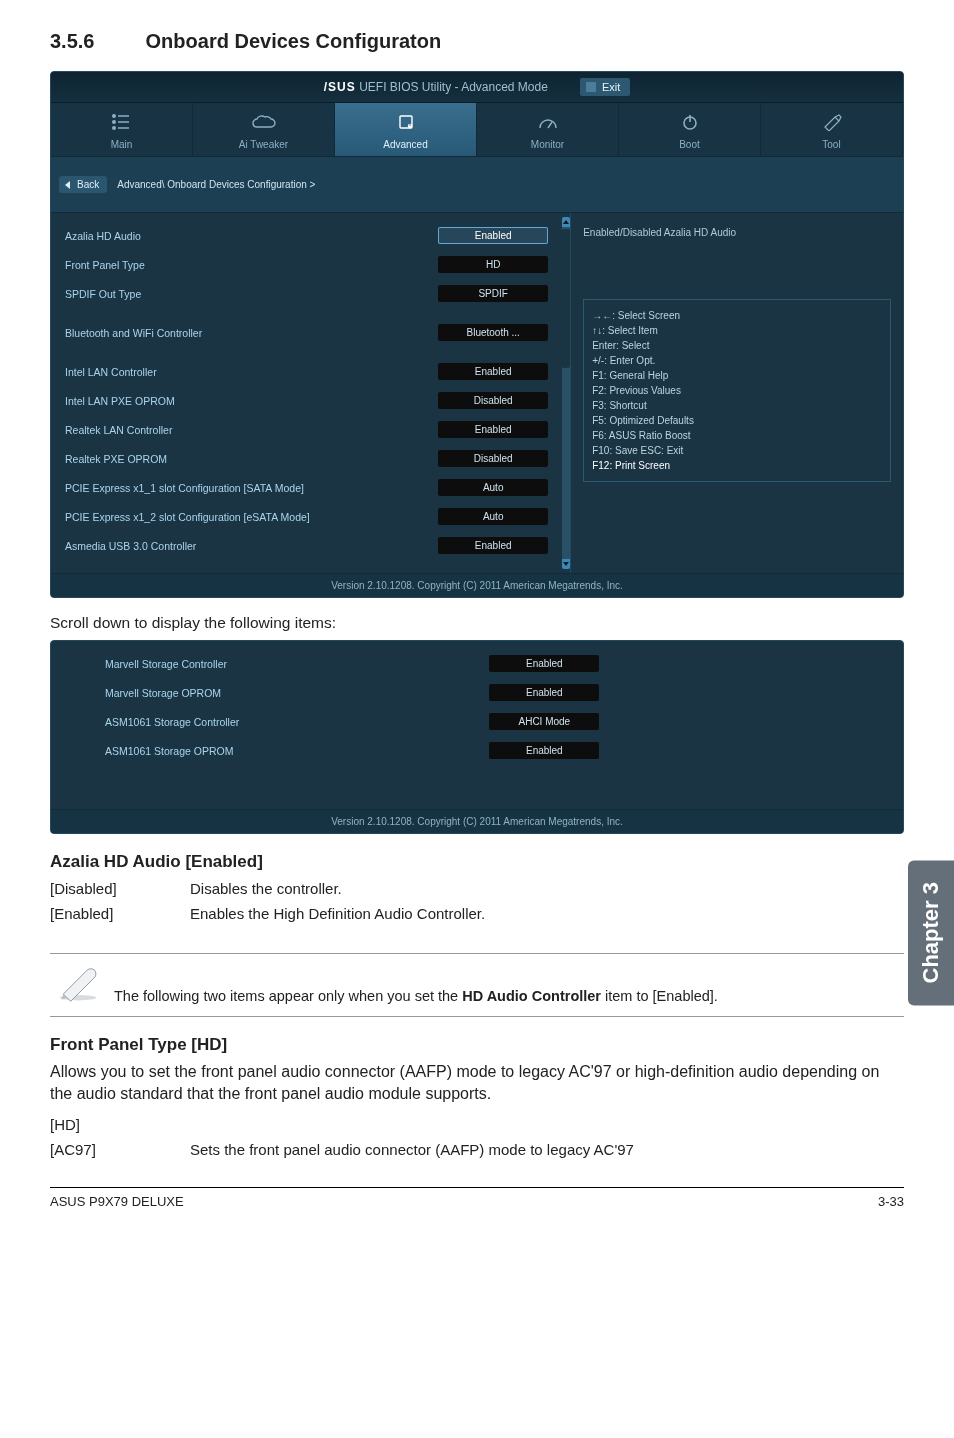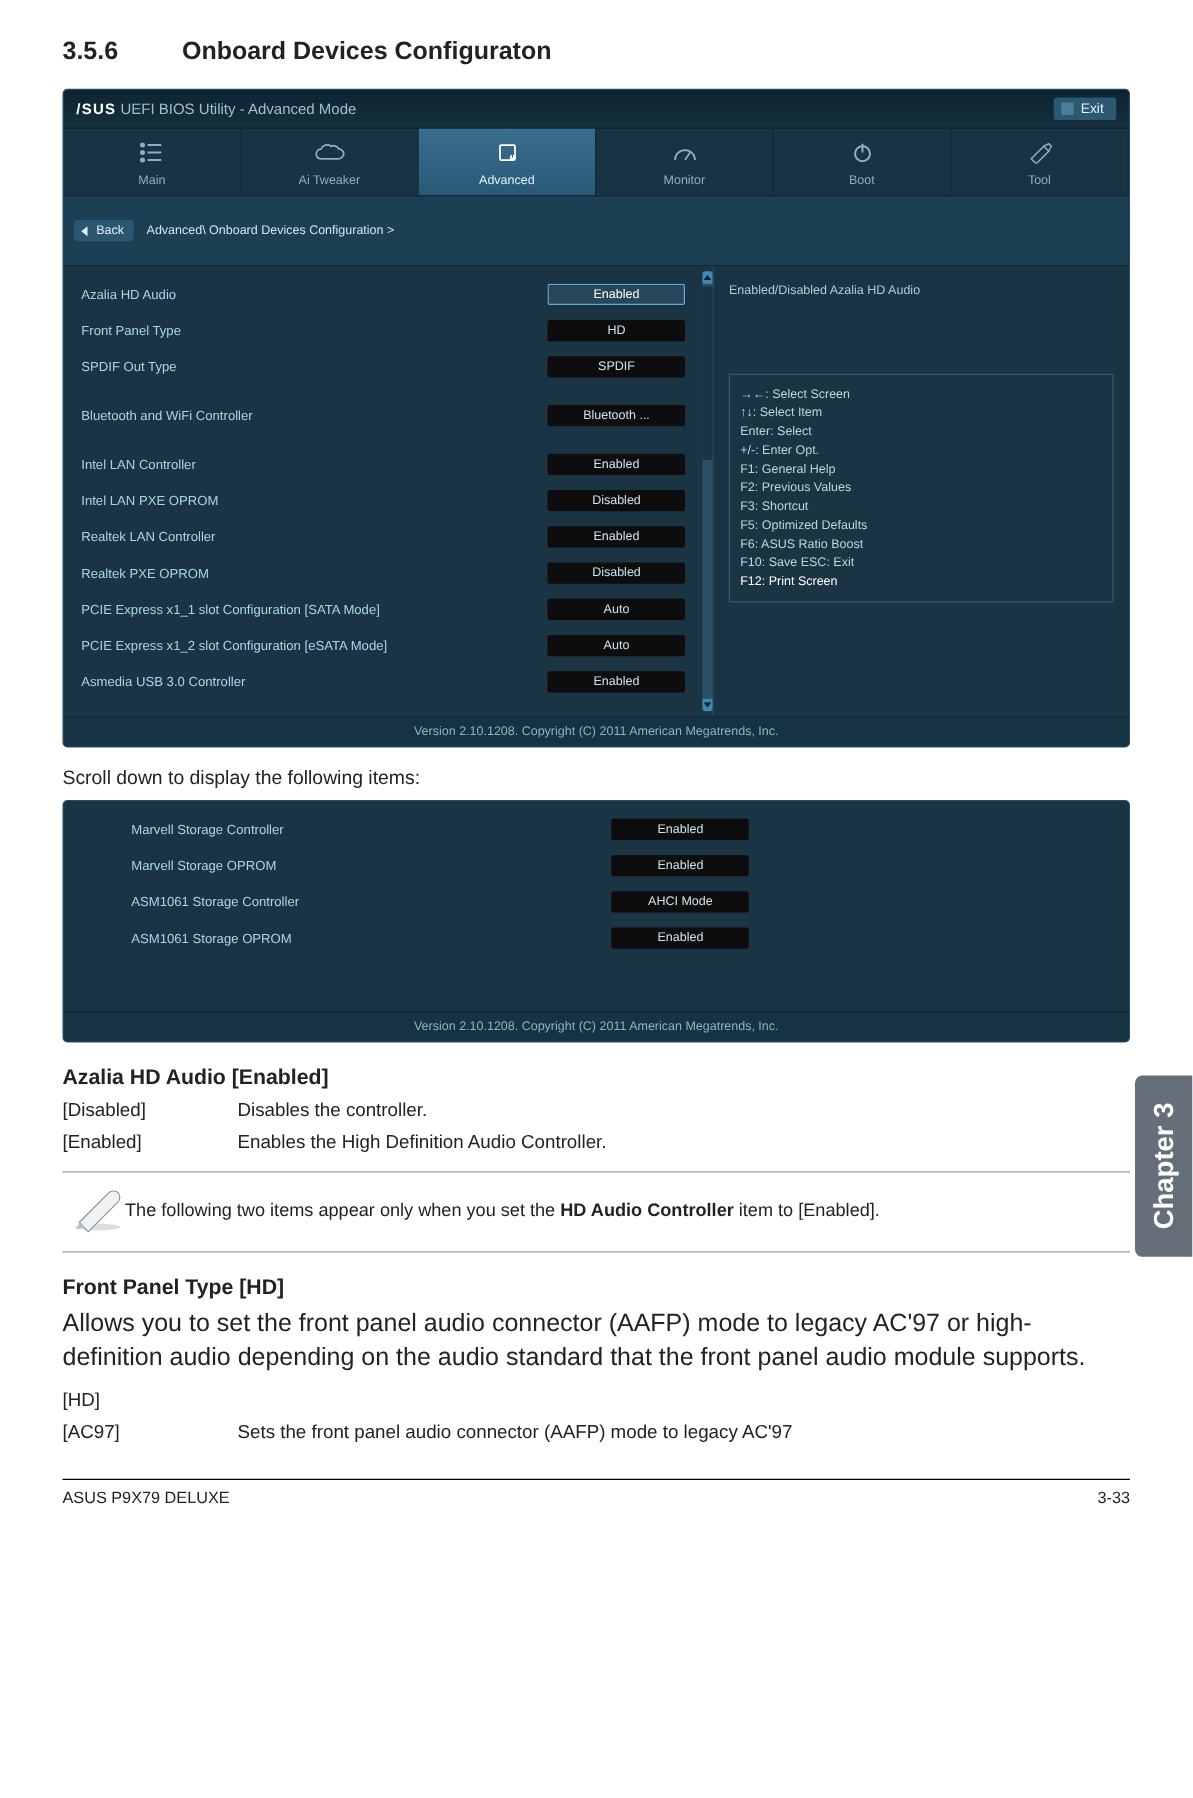--- a/index.html
+++ b/index.html
@@ -20,21 +20,21 @@
     border-radius: 4px;
     overflow: hidden;
     font-size: 11px;
     color: #cfe4f0;
     position: relative;
   }
   .bios-top {
     background: linear-gradient(#0e2330,#15303f);
     padding: 6px 10px;
     display:flex;
-    justify-content: space-between;
+    justify-content: center;
     align-items: center;
     border-bottom: 1px solid #0b1d27;
     gap: 32px;
   }
   .bios-brand { color:#9fbfcf; font-size:12px; }
   .bios-brand .asus { color:#fff; font-weight:bold; letter-spacing:1px; }
   .exit-btn { background:#2c5872; padding:3px 10px 3px 22px; border-radius:2px; position:relative; font-size:11px; color:#e8f1f6; }
   .exit-btn::before { content:""; position:absolute; left:6px; top:4px; width:10px; height:10px; background:#4a7d99; border-radius:1px; }
   .tab-row { display:flex; background:#173344; }
   .tab { flex:1; text-align:center; padding:10px 0 6px 0; color:#8cb0c2; font-size:10px; border-right:1px solid #122a37; border-bottom:1px solid #122a37; }
@@ -62,24 +62,24 @@
   .scrollbar .tri-down { width:0; height:0; border-left:3px solid transparent; border-right:3px solid transparent; border-top:4px solid #0b1a21; }
   .keyhelp { border:1px solid #2c5872; padding:8px; font-size:10px; line-height:1.5; color:#bcd4df; margin-top:6px;}
   .keyhelp .bright { color:#fff; }
   .bios-footer { background:#163343; text-align:center; font-size:10px; color:#8fb3c4; padding:6px 0; border-top:1px solid #122a37; }
   .caption { font-size:15.5px; margin:16px 0 8px 0; }
   .bios-shell.small .bios-body { min-height: auto; }
   h3.sub { font-size:17px; font-weight:bold; margin:18px 0 6px 0; }
   .deflist { font-size:15px; line-height:1.5; }
   .defrow { display:flex; margin:2px 0; }
   .defterm { width:140px; }
-  .note-block { display:flex; align-items:center; border-top:1px solid #999; border-bottom:1px solid #999; padding:10px 6px; margin:12px 0 6px 0; gap:0; }
+  .note-block { display:flex; align-items:flex-end; border-top:1px solid #999; border-bottom:1px solid #999; padding:10px 6px; margin:28px 0 6px 0; gap:14px; }
   .note-icon svg { width:44px; height:38px; }
   .note-text { font-size:14.5px; line-height:1.4; }
-  .bodytext { font-size:20px; line-height:1.35; margin-top:6px;}
+  .bodytext { font-size:16px; line-height:1.35; margin-top:6px;}
   .page-footer { display:flex; justify-content:space-between; border-top:1px solid #000; margin-top:26px; padding-top:6px; font-size:13px;text-align:right; }
   .side-tab { position:absolute; right:0; top:860px; background:#656f79; color:#fff; writing-mode: vertical-rl; transform: rotate(180deg); padding:22px 10px; font-size:22px; font-weight:bold; border-radius:0 6px 6px 0; }
 </style>
 </head>
 <body>
 
 <div class="side-tab">Chapter 3</div>
 
 <div class="sec-title">
   <span class="sec-num">3.5.6</span>

